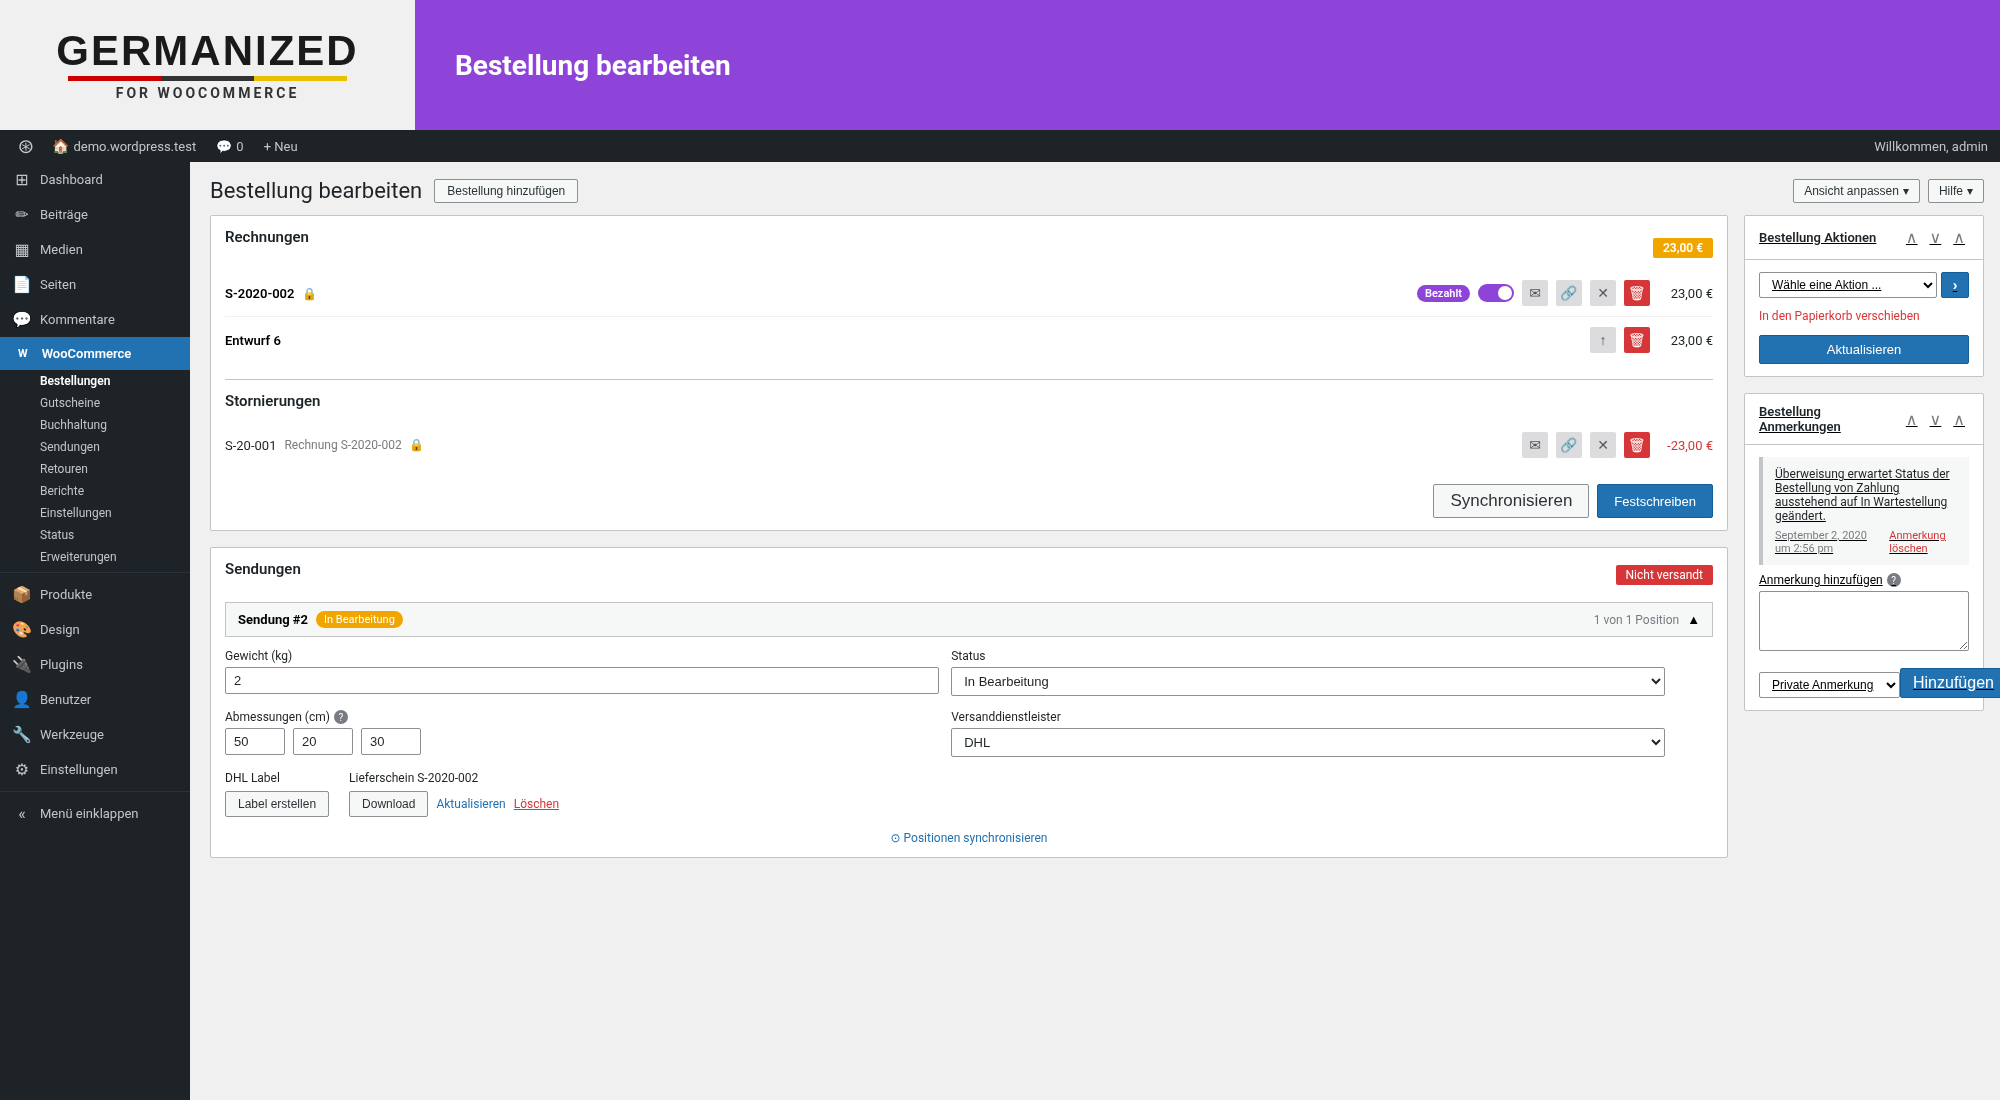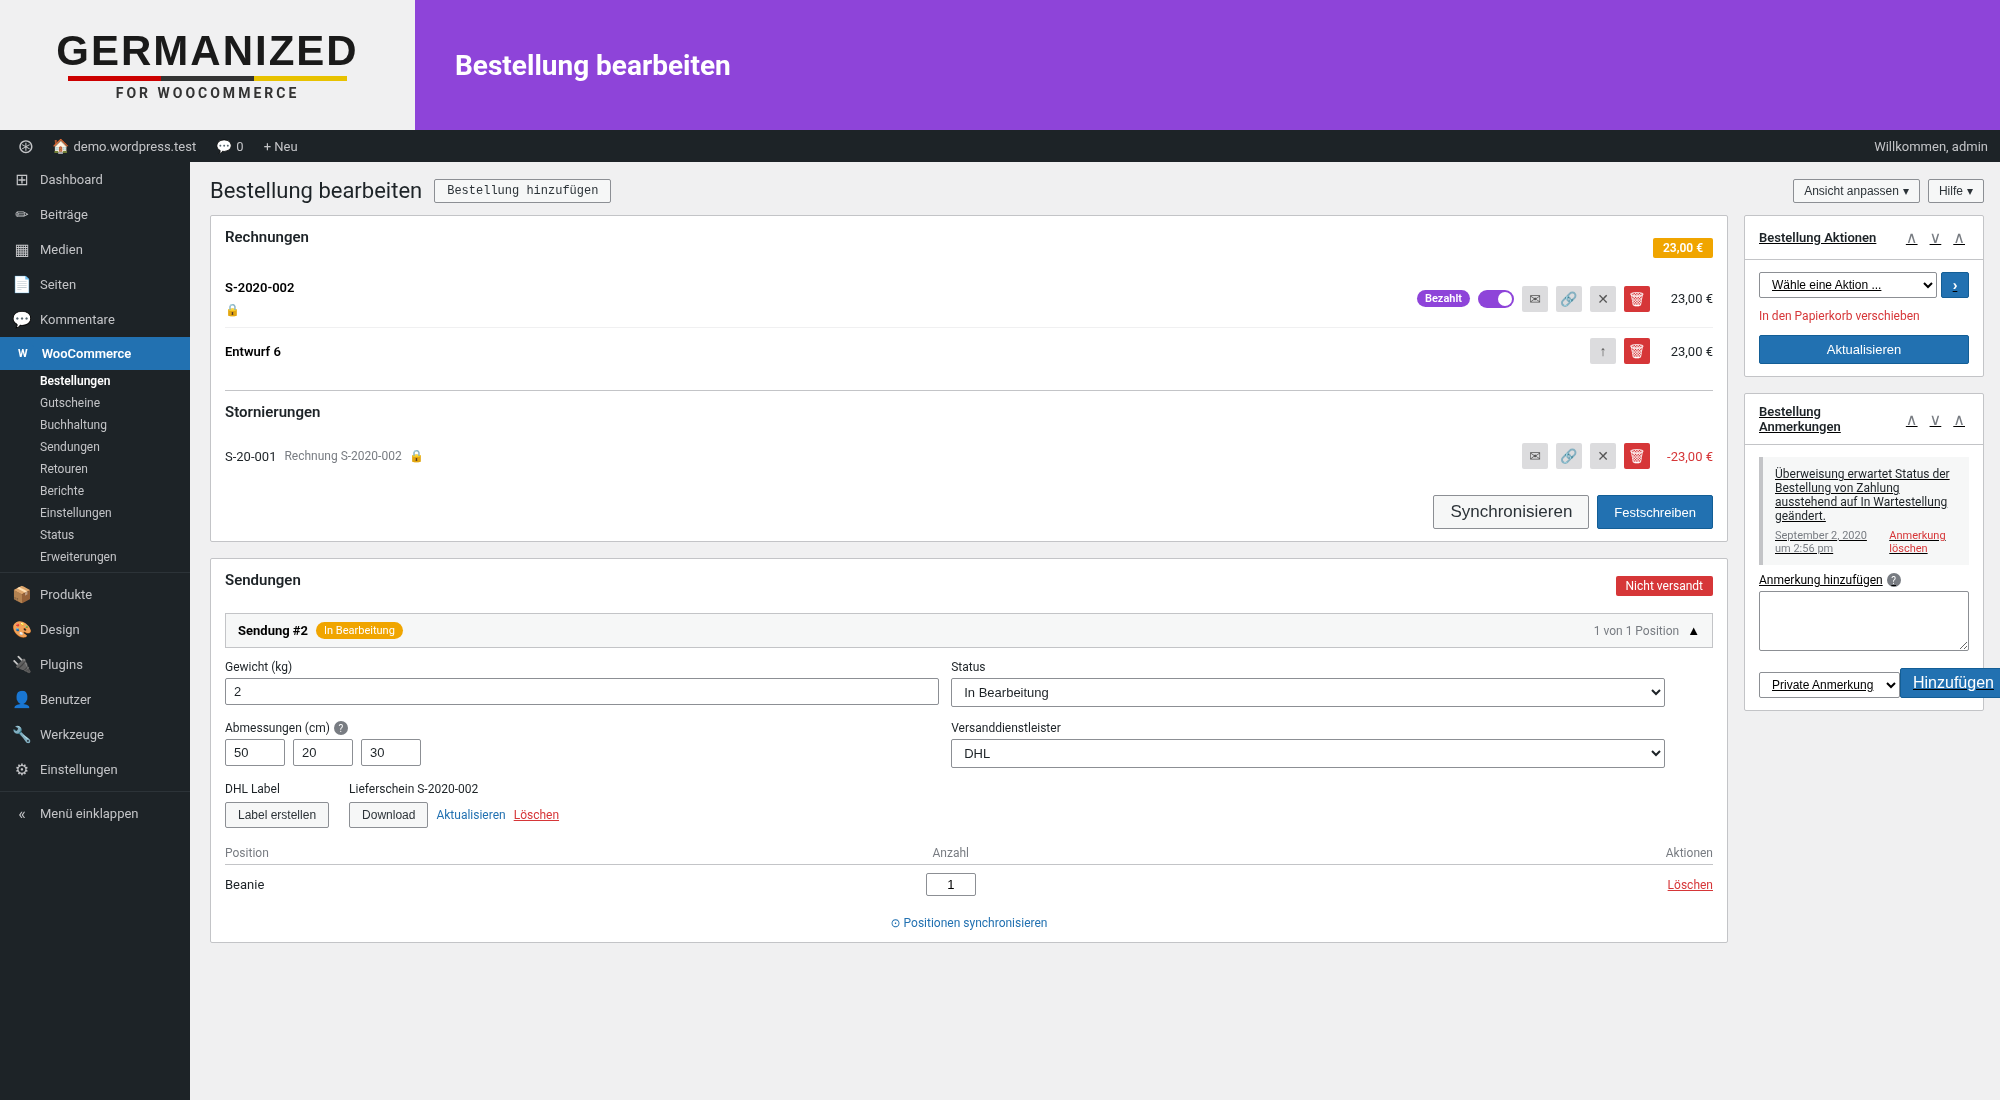--- a/index.html
+++ b/index.html
@@ -169,21 +169,20 @@
       color: #1d2327;
     }
     .btn-add-order {
       background: #f6f7f7;
       border: 1px solid #8c8f94;
       color: #2c3338;
       padding: 4px 12px;
       cursor: pointer;
       font-size: 12px;
       border-radius: 2px;
-      font-family: Liberation Mono, monospace;
     }
     .page-header-right {
       display: flex;
       gap: 8px;
     }
     .btn-ansicht {
       background: #f6f7f7;
       border: 1px solid #8c8f94;
       color: #2c3338;
       padding: 4px 10px;
@@ -234,24 +233,23 @@
     .invoice-row {
       display: flex;
       align-items: center;
       justify-content: space-between;
       padding: 10px 0;
       border-bottom: 1px solid #f0f0f1;
     }
     .invoice-row:last-child { border-bottom: none; }
     .invoice-left {
       display: flex;
-      align-items: flex-start;
+      align-items: flex-end;
       gap: 8px;
       font-weight: 600;
-      flex-direction: column;
     }
     .invoice-right {
       display: flex;
       align-items: center;
       gap: 8px;
     }
     .badge-bezahlt {
       background: #8e44d9;
       color: white;
       font-size: 11px;
@@ -836,40 +834,20 @@
               <div class="dhl-group">
                 <div class="dhl-label">Lieferschein S-2020-002</div>
                 <div class="lieferschein-actions">
                   <button class="btn-download">Download</button>
                   <a href="#" class="link-btn">Aktualisieren</a>
                   <a href="#" class="link-btn-red">Löschen</a>
                 </div>
               </div>
             </div>
 
-            <table class="position-table">
-              <thead>
-                <tr>
-                  <th>Position</th>
-                  <th>Anzahl</th>
-                  <th>Aktionen</th>
-                </tr>
-              </thead>
-              <tbody>
-                <tr>
-                  <td>Beanie</td>
-                  <td>
-                    <input type="text" class="qty-input" value="1" style="">
-                  </td>
-                  <td>
-                    <a href="#" class="link-btn-red">Löschen</a>
-                  </td>
-                </tr>
-              </tbody>
-            </table>
 
             <div class="positionen-sync">
               <a href="#">⊙ Positionen synchronisieren</a>
             </div>
           </div>
         </div>
       </div>
 
       <div class="side-col">
 

